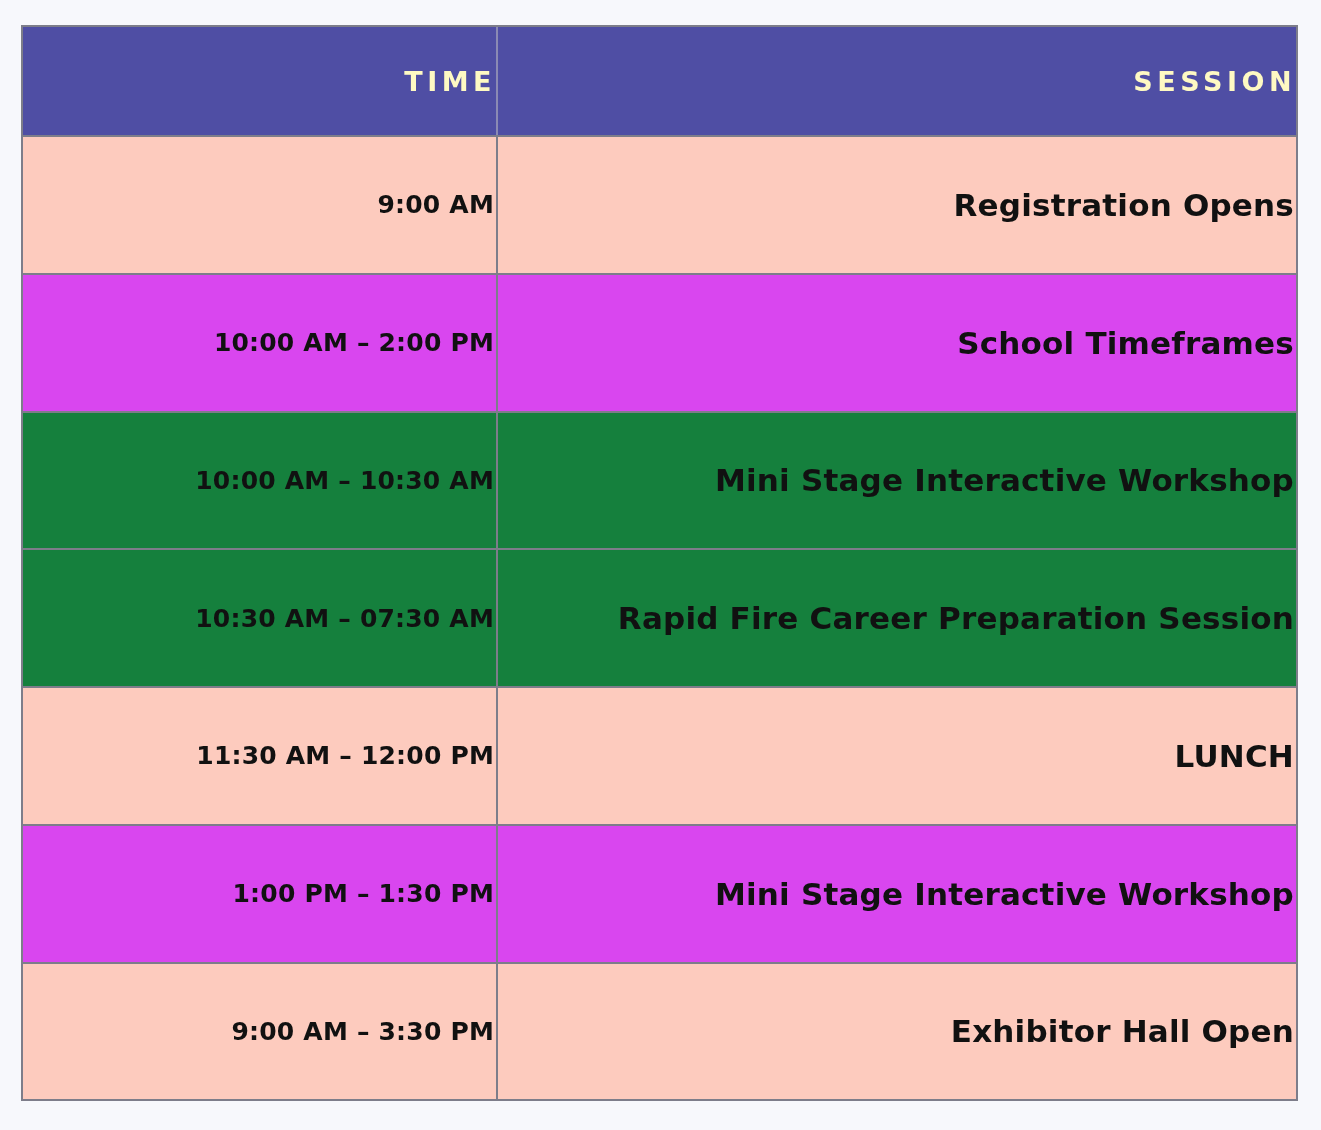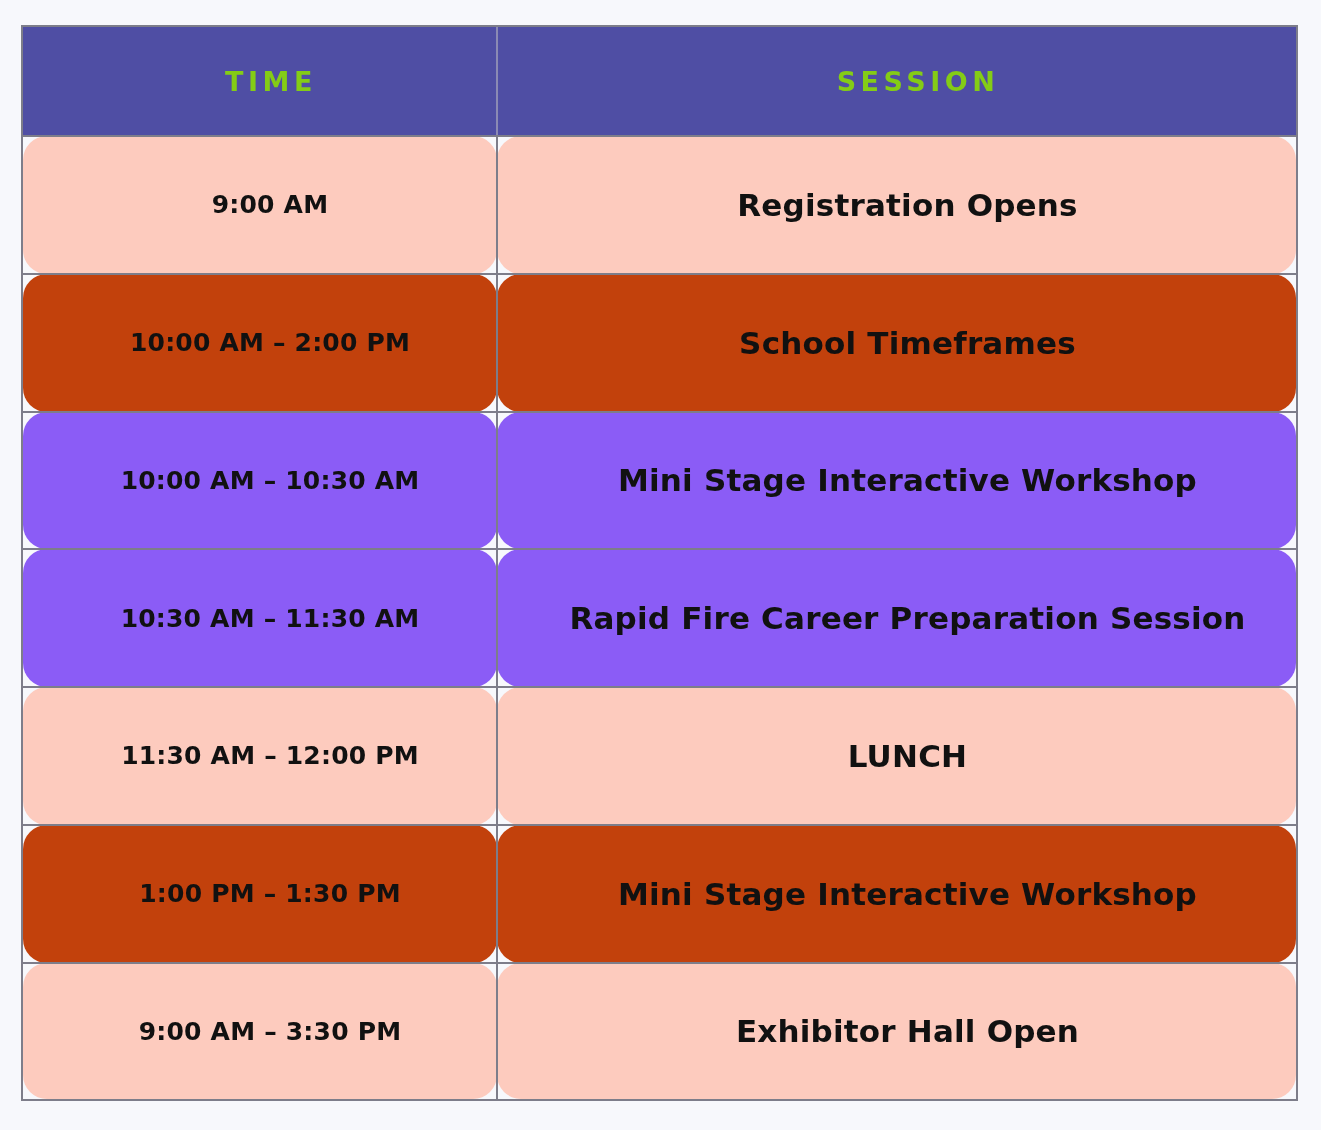--- a/index.html
+++ b/index.html
@@ -30,47 +30,46 @@
     height: 100%;
     border-collapse: collapse;
     table-layout: fixed;
   }
 
   table.schedule col.col-time  { width: 474px; }
   table.schedule col.col-sess  { width: auto;  }
 
   thead tr.header-row th {
     background: #4f4ea4;
-    color: #84cc16;
-    text-align: center;
+    color: #fef9c3;
+    text-align: right;
     vertical-align: middle;
     font-size: 27px;
     font-weight: bold;
     letter-spacing: 4.5px;
     padding: 0 0 0 23px;
     height: 108px;
     border-right: 2px solid #8b8ab4;
     border-bottom: 2px solid #7d7d8a;
   }
   thead tr.header-row th:last-child {
     border-right: none;
     padding-left: 42px;
   }
 
   tbody tr.schedule-row td {
     height: 107px;
     vertical-align: middle;
-    text-align: center;
+    text-align: right;
     color: #111111;
     border-right: 2px solid #7d7d8a;
     border-bottom: 2px solid #7d7d8a;
     padding: 0 2px 0 23px;
     white-space: nowrap;
     overflow: hidden;
-    border-radius: 24px;
   }
   tbody tr.schedule-row td:last-child {
     border-right: none;
   }
   tbody tr.schedule-row:last-child td {
     border-bottom: none;
   }
 
   td.time-cell {
     font-size: 25px;
@@ -78,22 +77,22 @@
     letter-spacing: 0.2px;
   }
   td.session-cell {
     font-size: 31px;
     font-weight: bold;
     letter-spacing: 0.2px;
   }
 
   
   tr.tint-peach    td { background: #fdcbbe; }
-  tr.tint-lavender td { background: #c2410c; }
-  tr.tint-mint     td { background: #8b5cf6; }
+  tr.tint-lavender td { background: #d946ef; }
+  tr.tint-mint     td { background: #15803d; }
 </style>
 </head>
 <body>
 
 <div class="schedule-wrap">
   <table class="schedule">
     <colgroup>
       <col class="col-time">
       <col class="col-sess">
     </colgroup>
@@ -110,21 +109,21 @@
         </tr>
         <tr class="schedule-row tint-lavender">
           <td class="time-cell">10:00 AM – 2:00 PM</td>
           <td class="session-cell">School Timeframes</td>
         </tr>
         <tr class="schedule-row tint-mint">
           <td class="time-cell">10:00 AM – 10:30 AM</td>
           <td class="session-cell">Mini Stage Interactive Workshop</td>
         </tr>
         <tr class="schedule-row tint-mint">
-          <td class="time-cell">10:30 AM – 11:30 AM</td>
+          <td class="time-cell">10:30 AM – 07:30 AM</td>
           <td class="session-cell">Rapid Fire Career Preparation Session</td>
         </tr>
         <tr class="schedule-row tint-peach">
           <td class="time-cell">11:30 AM – 12:00 PM</td>
           <td class="session-cell">LUNCH</td>
         </tr>
         <tr class="schedule-row tint-lavender">
           <td class="time-cell">1:00 PM – 1:30 PM</td>
           <td class="session-cell">Mini Stage Interactive Workshop</td>
         </tr>

